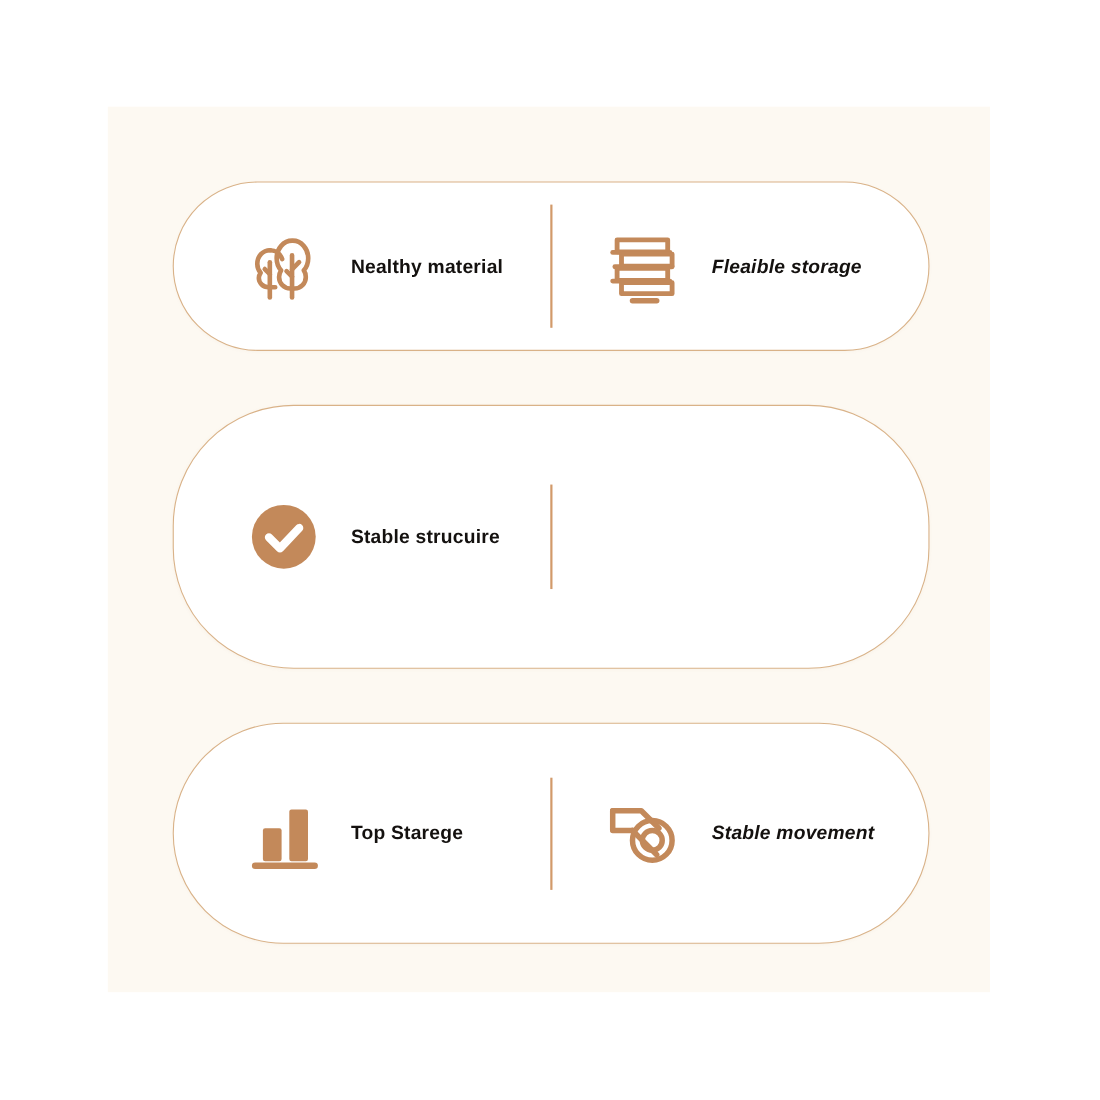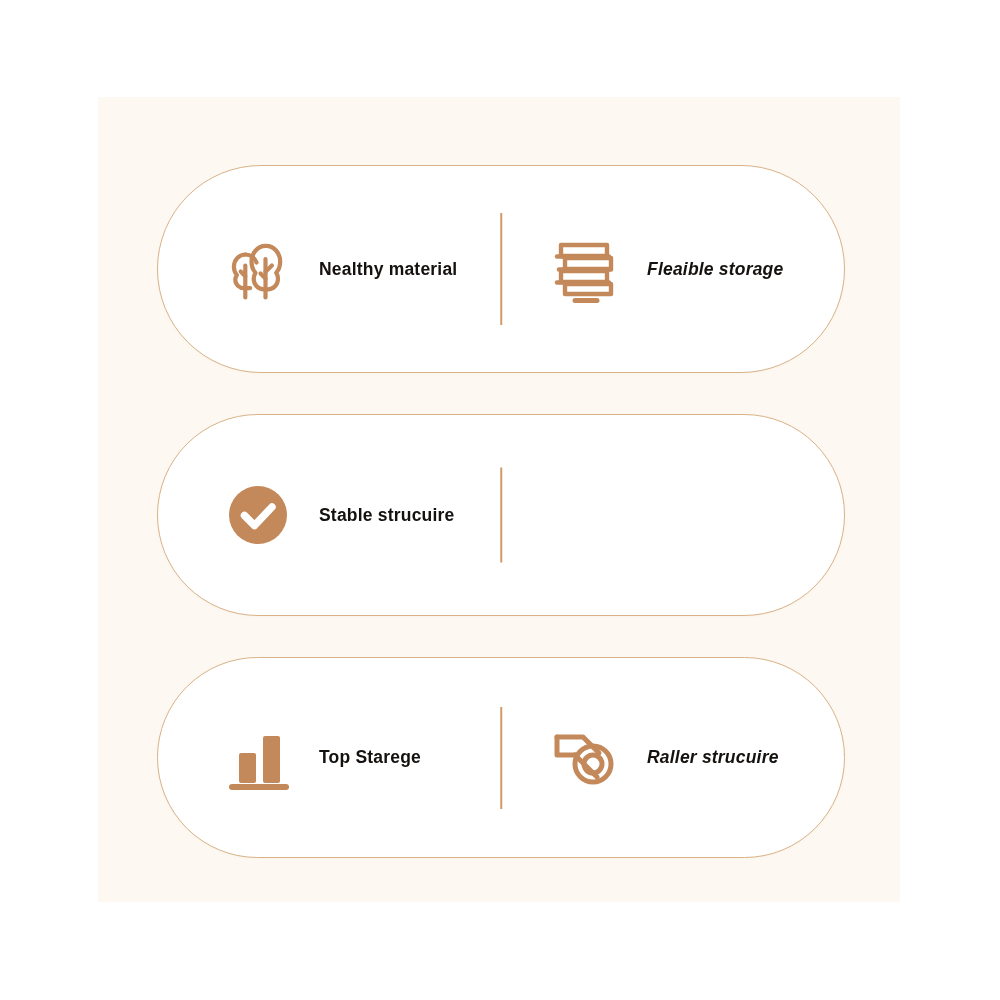--- a/index.html
+++ b/index.html
@@ -45,22 +45,22 @@
     box-sizing: border-box;
     width: 688px;
     background: #ffffff;
     border: 1px solid #d9b288;
     border-radius: 110px;
     display: flex;
     align-items: center;
     box-shadow: 0 1px 3px rgba(180, 140, 100, 0.05);
   }
 
-  .card-1 { height: 208px; }
-  .card-2 { height: 202px; align-items: flex-end; }
+  .card-1 { height: 154px; }
+  .card-2 { height: 240px; align-items: flex-end; }
   .card-3 { height: 201px; }
 
   .feature-item {
     flex: 1 1 50%;
     display: flex;
     align-items: center;
     box-sizing: border-box;
     height: 100%;
   }
 
@@ -183,19 +183,19 @@
       <div class="feature-item right">
         <span class="icon-wrap">
           <svg width="74" height="72" viewBox="0 0 74 72" fill="none" stroke="#c3895a" stroke-width="5" stroke-linecap="round" stroke-linejoin="round">
             <path d="M8 15h26l16 16"></path>
             <path d="M8 15v18h18"></path>
             <path d="M26 33l22 22"></path>
             <circle cx="44" cy="42" r="18"></circle>
             <circle cx="44" cy="42" r="9"></circle>
           </svg>
         </span>
-        <span class="feature-label">Raller strucuire</span>
+        <span class="feature-label">Stable movement</span>
       </div>
 
     </div>
 
   </div>
 </div>
 
 </body></html>

